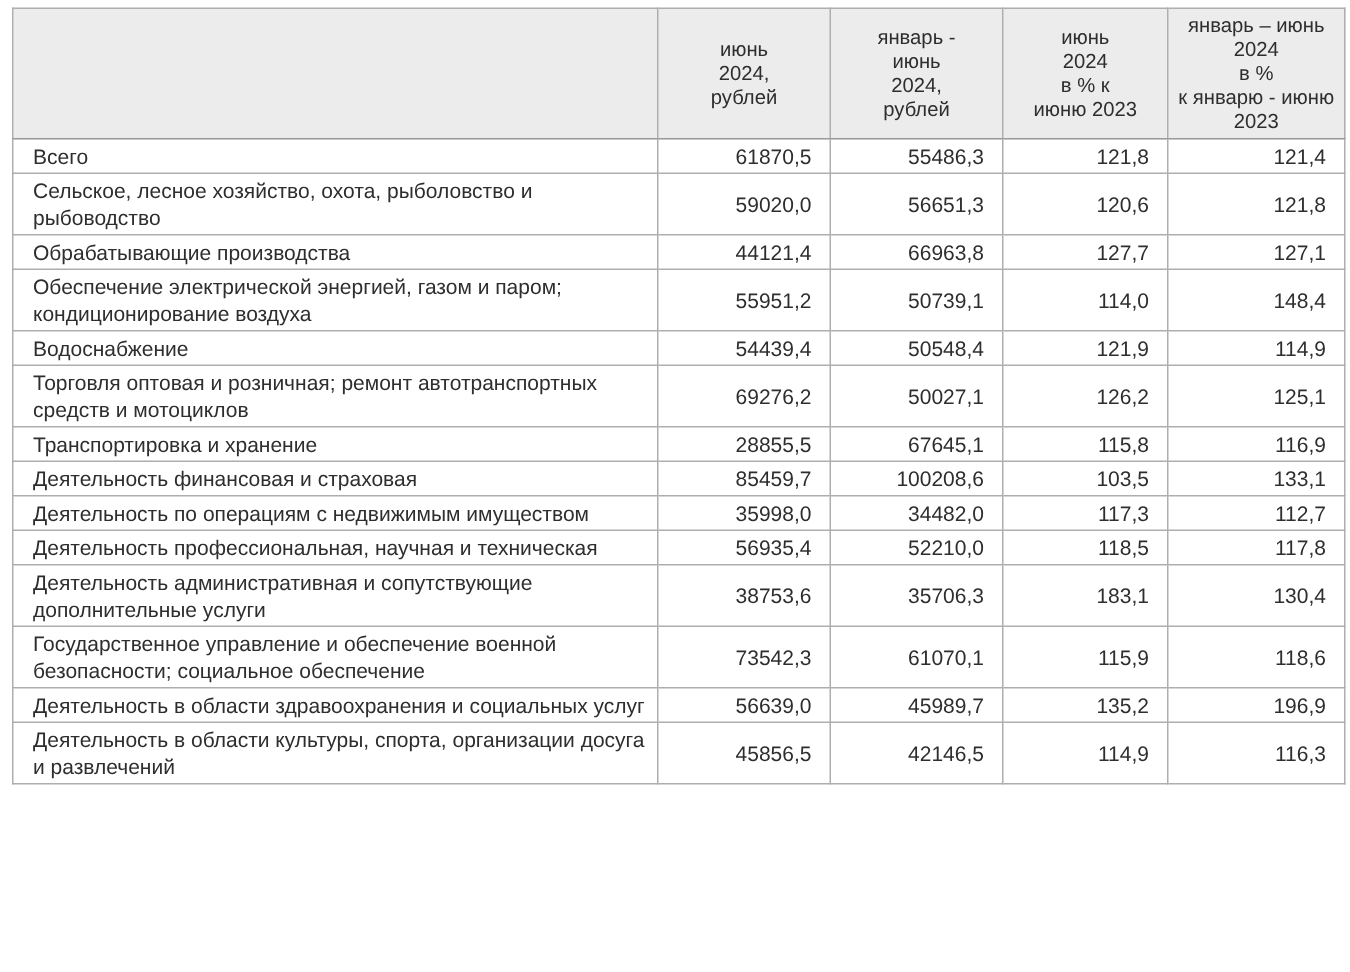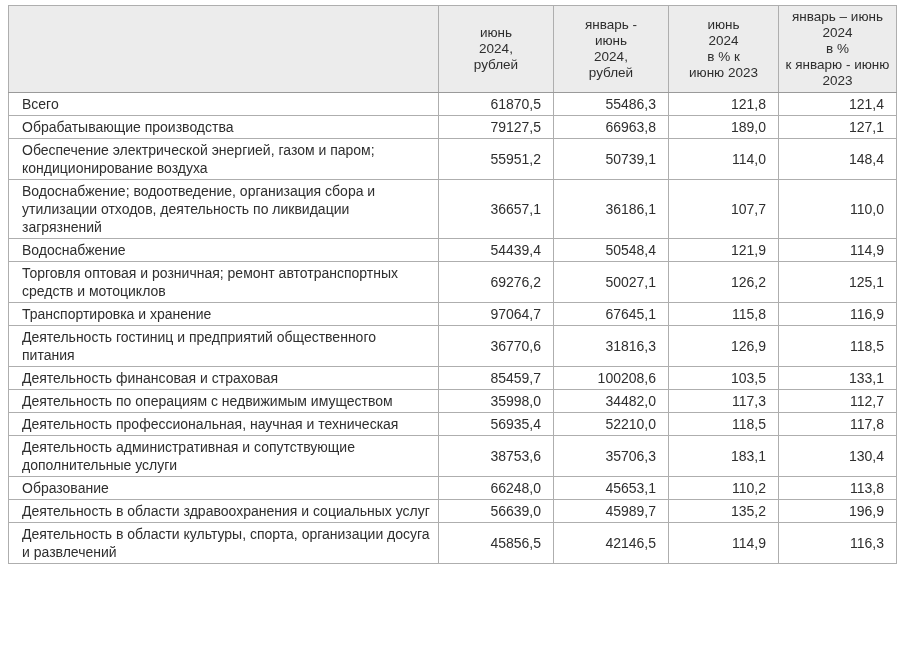--- a/index.html
+++ b/index.html
@@ -99,67 +99,60 @@
     </thead>
     <tbody id="table-body">
         <tr>
           <td class="label-cell">Всего</td>
           <td class="num-cell">61870,5</td>
           <td class="num-cell">55486,3</td>
           <td class="num-cell">121,8</td>
           <td class="num-cell">121,4</td>
         </tr>
         <tr>
+          <td class="label-cell">Сельское, лесное хозяйство, охота, рыболовство и рыбоводство</td>
+          <td class="num-cell">59020,0</td>
+          <td class="num-cell">56651,3</td>
+          <td class="num-cell">120,6</td>
+          <td class="num-cell">121,8</td>
+        </tr>
+        <tr>
           <td class="label-cell">Обрабатывающие производства</td>
-          <td class="num-cell">79127,5</td>
+          <td class="num-cell">44121,4</td>
           <td class="num-cell">66963,8</td>
-          <td class="num-cell">189,0</td>
+          <td class="num-cell">127,7</td>
           <td class="num-cell">127,1</td>
         </tr>
         <tr>
           <td class="label-cell">Обеспечение электрической энергией, газом и паром; кондиционирование воздуха</td>
           <td class="num-cell">55951,2</td>
           <td class="num-cell">50739,1</td>
           <td class="num-cell">114,0</td>
           <td class="num-cell">148,4</td>
         </tr>
         <tr>
-          <td class="label-cell">Водоснабжение; водоотведение, организация сбора и утилизации отходов, деятельность по ликвидации загрязнений</td>
-          <td class="num-cell">36657,1</td>
-          <td class="num-cell">36186,1</td>
-          <td class="num-cell">107,7</td>
-          <td class="num-cell">110,0</td>
-        </tr>
-        <tr>
           <td class="label-cell">Водоснабжение</td>
           <td class="num-cell">54439,4</td>
           <td class="num-cell">50548,4</td>
           <td class="num-cell">121,9</td>
           <td class="num-cell">114,9</td>
         </tr>
         <tr>
           <td class="label-cell">Торговля оптовая и розничная; ремонт автотранспортных средств и мотоциклов</td>
           <td class="num-cell">69276,2</td>
           <td class="num-cell">50027,1</td>
           <td class="num-cell">126,2</td>
           <td class="num-cell">125,1</td>
         </tr>
         <tr>
           <td class="label-cell">Транспортировка и хранение</td>
-          <td class="num-cell">97064,7</td>
+          <td class="num-cell">28855,5</td>
           <td class="num-cell">67645,1</td>
           <td class="num-cell">115,8</td>
           <td class="num-cell">116,9</td>
-        </tr>
-        <tr>
-          <td class="label-cell">Деятельность гостиниц и предприятий общественного питания</td>
-          <td class="num-cell">36770,6</td>
-          <td class="num-cell">31816,3</td>
-          <td class="num-cell">126,9</td>
-          <td class="num-cell">118,5</td>
         </tr>
         <tr>
           <td class="label-cell">Деятельность финансовая и страховая</td>
           <td class="num-cell">85459,7</td>
           <td class="num-cell">100208,6</td>
           <td class="num-cell">103,5</td>
           <td class="num-cell">133,1</td>
         </tr>
         <tr>
           <td class="label-cell">Деятельность по операциям с недвижимым имуществом</td>
@@ -176,25 +169,25 @@
           <td class="num-cell">117,8</td>
         </tr>
         <tr>
           <td class="label-cell">Деятельность административная и сопутствующие дополнительные услуги</td>
           <td class="num-cell">38753,6</td>
           <td class="num-cell">35706,3</td>
           <td class="num-cell">183,1</td>
           <td class="num-cell">130,4</td>
         </tr>
         <tr>
-          <td class="label-cell">Образование</td>
-          <td class="num-cell">66248,0</td>
-          <td class="num-cell">45653,1</td>
-          <td class="num-cell">110,2</td>
-          <td class="num-cell">113,8</td>
+          <td class="label-cell">Государственное управление и обеспечение военной безопасности; социальное обеспечение</td>
+          <td class="num-cell">73542,3</td>
+          <td class="num-cell">61070,1</td>
+          <td class="num-cell">115,9</td>
+          <td class="num-cell">118,6</td>
         </tr>
         <tr>
           <td class="label-cell">Деятельность в области здравоохранения и социальных услуг</td>
           <td class="num-cell">56639,0</td>
           <td class="num-cell">45989,7</td>
           <td class="num-cell">135,2</td>
           <td class="num-cell">196,9</td>
         </tr>
         <tr>
           <td class="label-cell">Деятельность в области культуры, спорта, организации досуга и развлечений</td>

